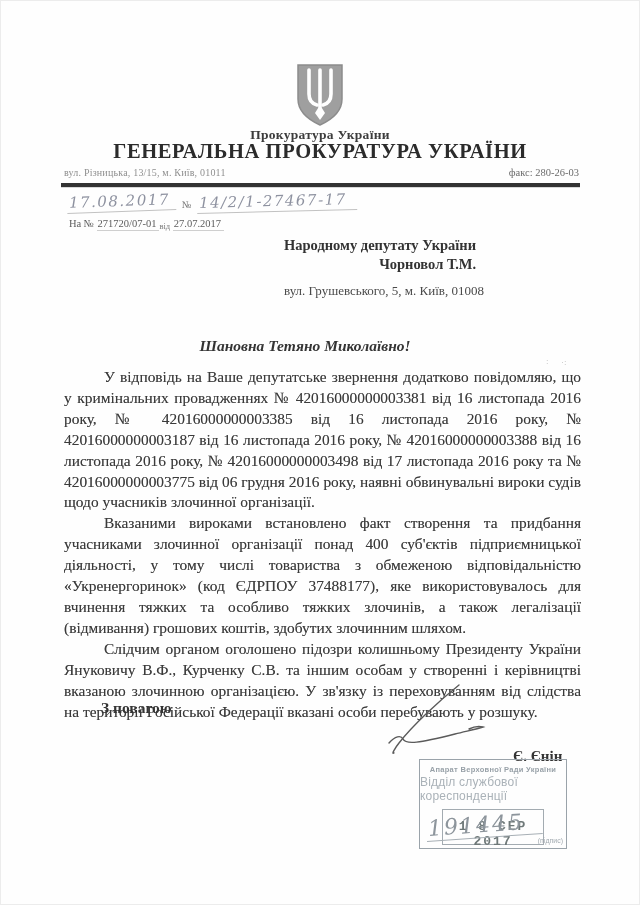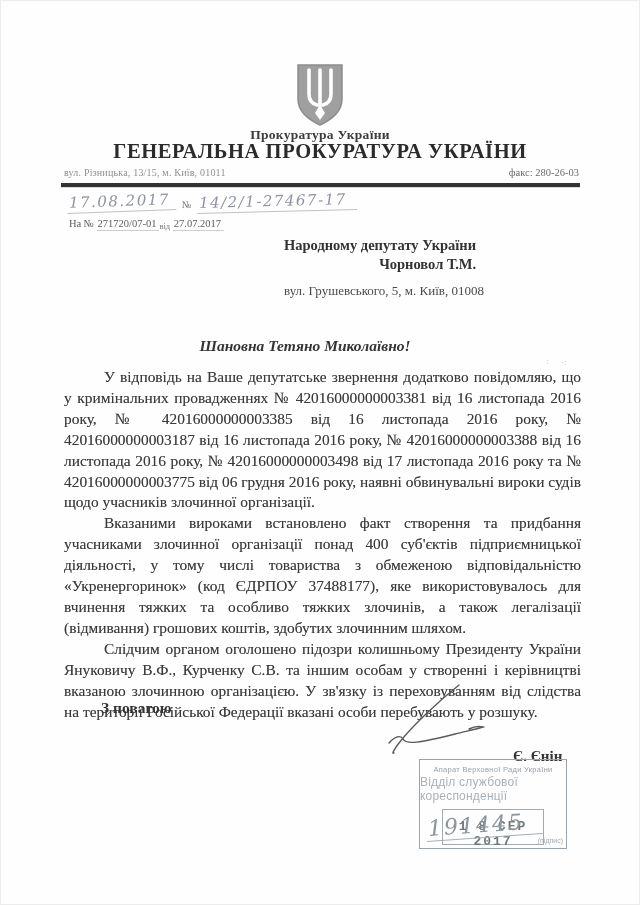--- a/index.html
+++ b/index.html
@@ -69,21 +69,21 @@
   .sig-scribble{left:380px;top:680px;}
   
   .stamp{
     left:418px;top:758px;width:148px;height:90px;
     border:1.5px solid #9aa3aa;
     box-sizing:border-box;
     color:#98a1a8;
     font-family:"Liberation Sans", sans-serif;
     background:rgba(255,255,255,.0);
   }
-  .stamp-l1{position:absolute;left:0;right:0;top:5px;text-align:center;font-size:7.5px;letter-spacing:.3px;}
+  .stamp-l1{position:absolute;left:0;right:0;top:5px;text-align:center;font-size:7.5px;letter-spacing:.3px;font-weight:bold;}
   .stamp-l2{position:absolute;left:0;right:0;top:15px;font-size:12px;color:#aab2b8;letter-spacing:.2px;}
   .stamp-datebox{
     position:absolute;left:22px;top:29px;width:100px;height:34px;
     border:1px solid #a3abb1;
     margin-top:20px;
   }
   .stamp-date{
     position:absolute;left:0;right:0;top:9px;text-align:center;
     font-size:13px;letter-spacing:2px;color:#6e7density78;color:#6e7878;
     font-family:"Liberation Mono", monospace;font-weight:bold;

